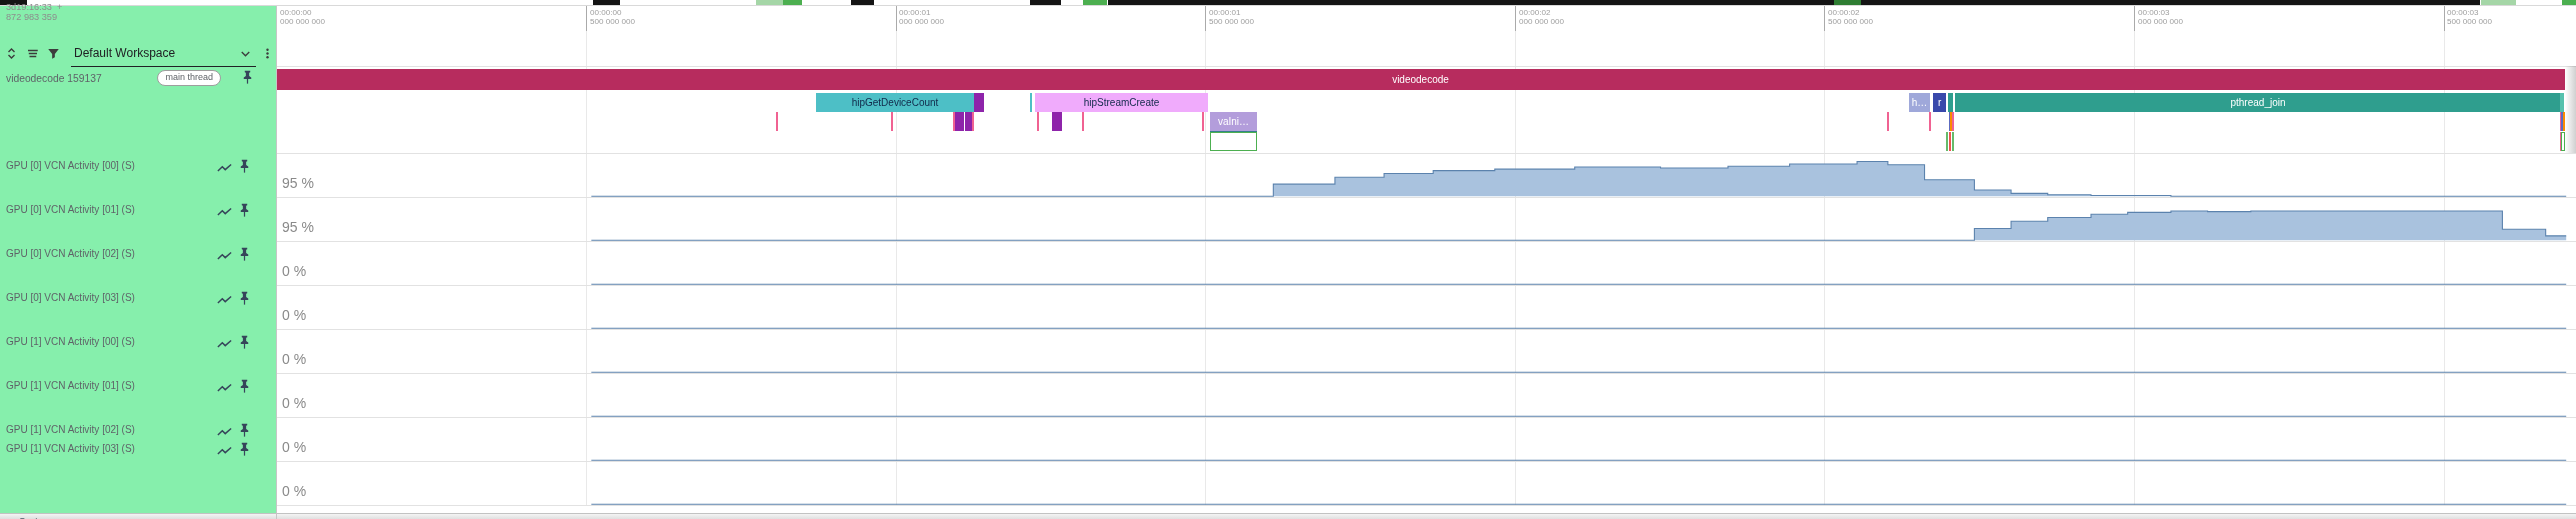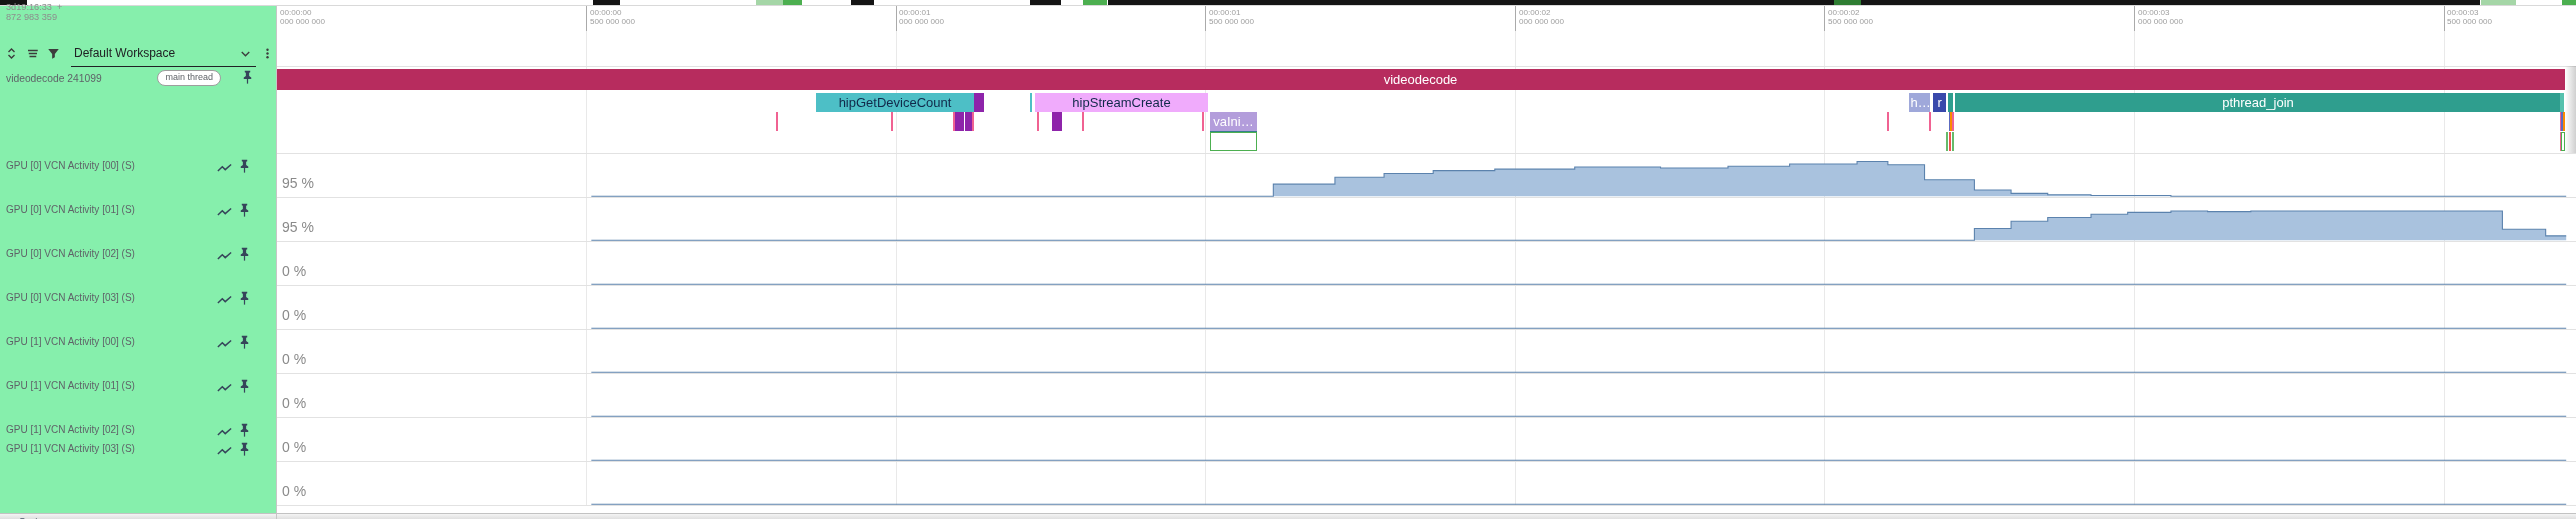--- a/index.html
+++ b/index.html
@@ -11,21 +11,21 @@
   .ov-seg{position:absolute;top:0;height:5.2px;}
   #overview-border{position:absolute;left:0;top:5.2px;width:2576px;height:0.7px;background:#d9d9d9;}
   
   .ruler-tick{position:absolute;top:6px;width:0.7px;height:25px;background:#aaaaaa;}
   .ruler-label{position:absolute;top:8.1px;color:#9e9e9e;font-size:8.1px;line-height:9px;white-space:pre;}
   .gridline{position:absolute;top:31px;width:0.7px;height:474px;background:#e9e9e9;}
   
   .hairline{position:absolute;left:0;width:2576px;height:0.7px;background:#e2e2e2;}
   
   .slice{position:absolute;overflow:hidden;display:flex;align-items:center;justify-content:center;}
-  .slice span{font-size:13px;white-space:nowrap;overflow:hidden;text-overflow:ellipsis;padding:0 1.5px;}
+  .slice span{font-size:10px;white-space:nowrap;overflow:hidden;text-overflow:ellipsis;padding:0 1.5px;}
   
   .chart-row{position:absolute;left:0;width:2576px;}
   .chart-row svg{position:absolute;left:0;top:0;}
   .pct-label{position:absolute;left:282px;top:2px;font-size:14px;color:#8a8a8a;margin-top:20px;}
   
   #sidebar{position:absolute;left:0;top:6px;width:276px;height:507px;background:#86efac;}
   #vdivider{position:absolute;left:276px;top:6px;width:0.7px;height:514px;background:#c6c6c6;z-index:40;}
   #timestamps{position:absolute;left:6px;top:2.2px;color:#8d8d8d;font-size:9.2px;line-height:10.3px;}
   #toolbar{position:absolute;left:0;top:33px;width:276px;height:30px;}
   .tbicon{position:absolute;top:7.4px;width:15px;height:15px;}
@@ -254,21 +254,21 @@
       <span class="tbicon" style="left:260px">
         <svg width="15" height="15" viewBox="0 0 20 20">
             <circle cx="10" cy="5" r="1.6" fill="#3c3c3c"></circle>
             <circle cx="10" cy="10" r="1.6" fill="#3c3c3c"></circle>
             <circle cx="10" cy="15" r="1.6" fill="#3c3c3c"></circle>
           </svg>
       </span>
     </div>
     <div id="sb-tracks">
         <div class="sb-row" style="top: 60px; height: 87px;">
-          <div class="track-name" style="top: 6.7px; font-size: 10.3px;">videodecode 241099</div>
+          <div class="track-name" style="top: 6.7px; font-size: 10.3px;">videodecode 159137</div>
           <div class="chip">main thread</div>
           <div class="row-icon" style="left: 242px; top: 4.4px;"><svg width="11" height="15" viewBox="0 0 16 22">
               <g fill="#36455a">
                 <path d="M4 1h8v2.2l-1.6 1v4.6l3.1 2.2v2.2H2.5V11l3.1-2.2V4.2L4 3.2z"></path>
                 <rect x="7.1" y="13" width="1.8" height="7"></rect>
               </g>
             </svg></div>
         </div>
         <div class="sb-row" style="top: 147px; height: 44px;">
           <div class="track-name" style="top: 7.4px;">GPU [0] VCN Activity [00] (S)</div>

